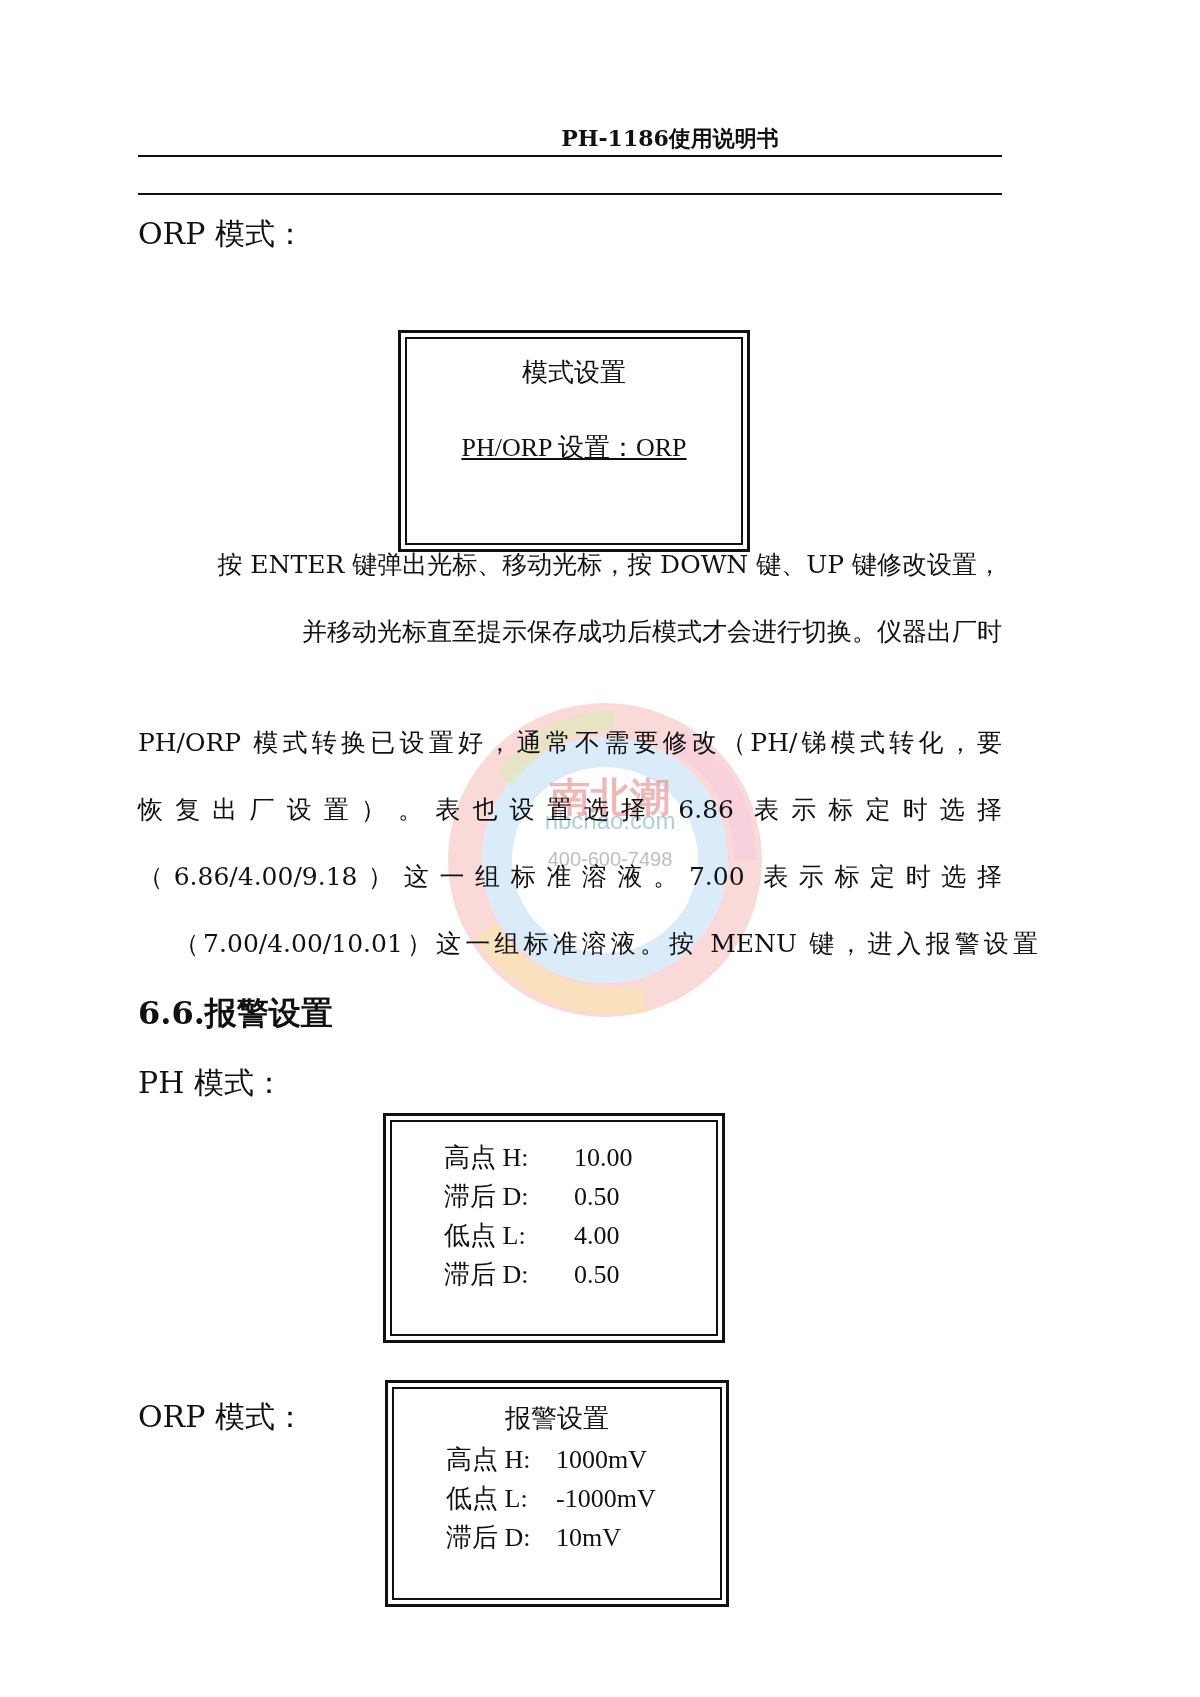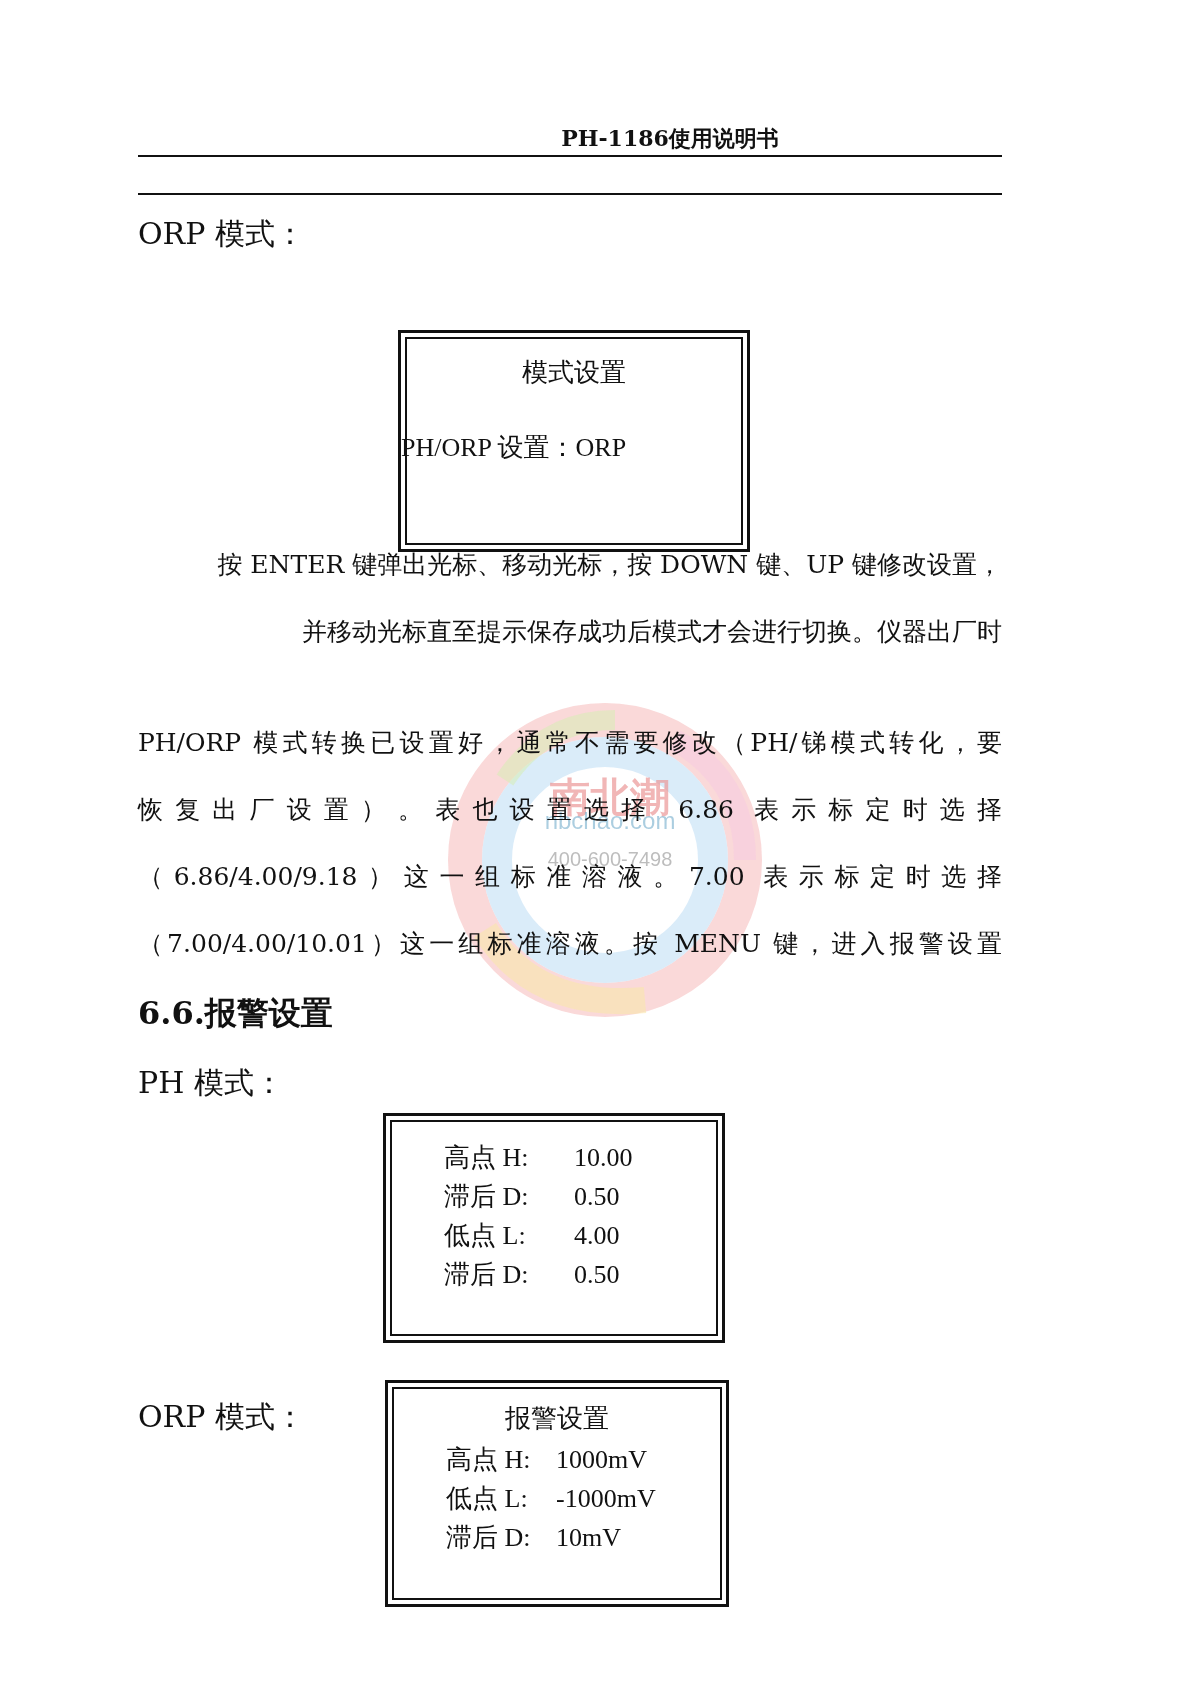--- a/index.html
+++ b/index.html
@@ -40,29 +40,29 @@
 
 <div class="abs header-title">PH-1186使用说明书</div>
 <div class="abs rule" style="top:155px;"></div>
 <div class="abs rule" style="top:193px;"></div>
 
 <div class="abs label" style="left:138px;top:214px;">ORP 模式：</div>
 
 <div class="abs lcd" style="left:398px;top:291px;width:352px;height:222px;margin-top:39px;">
   <div class="lcd-inner"></div>
   <div class="abs lcd-text" style="left:0;width:100%;text-align:center;top:22px;">模式设置</div>
-  <div class="abs lcd-text" style="left:0;width:100%;top:97px;">PH/ORP 设置：ORP</div>
+  <div class="abs lcd-text" style="left:0;width:100%;text-align:center;top:97px;text-decoration:underline;">PH/ORP 设置：ORP</div>
 </div>
 
 <div class="abs body-line" style="top:548px;padding-left:62px;box-sizing:border-box;">按 ENTER 键弹出光标、移动光标，按 DOWN 键、UP 键修改设置，</div>
 <div class="abs body-line" style="top:615px;">并移动光标直至提示保存成功后模式才会进行切换。仪器出厂时</div>
 <div class="abs body-line justify" style="top:726px;">PH/ORP 模式转换已设置好，通常不需要修改（PH/锑模式转化，要</div>
 <div class="abs body-line justify" style="top:793px;">恢复出厂设置）。表也设置选择 6.86 表示标定时选择</div>
 <div class="abs body-line justify" style="top:860px;">（6.86/4.00/9.18）这一组标准溶液。7.00 表示标定时选择</div>
-<div class="abs body-line justify" style="top:927px;">（7.00/4.00/10.01）这一组标准溶液。按 MENU 键，进入报警设置</div>
+<div class="abs body-line justify" style="top:927px;margin-left:36px;">（7.00/4.00/10.01）这一组标准溶液。按 MENU 键，进入报警设置</div>
 
 <div class="abs section-heading" style="left:138px;top:992px;">6.6.报警设置</div>
 
 <div class="abs label" style="left:138px;top:1063px;">PH 模式：</div>
 <div class="abs lcd" style="left:383px;top:1113px;width:342px;height:230px;">
   <div class="lcd-inner"></div>
   <div class="abs" style="left:58px;top:22px;">
     <div class="lcd-row">
         <span class="k">高点 H:</span>
         <span class="v">10.00</span>

